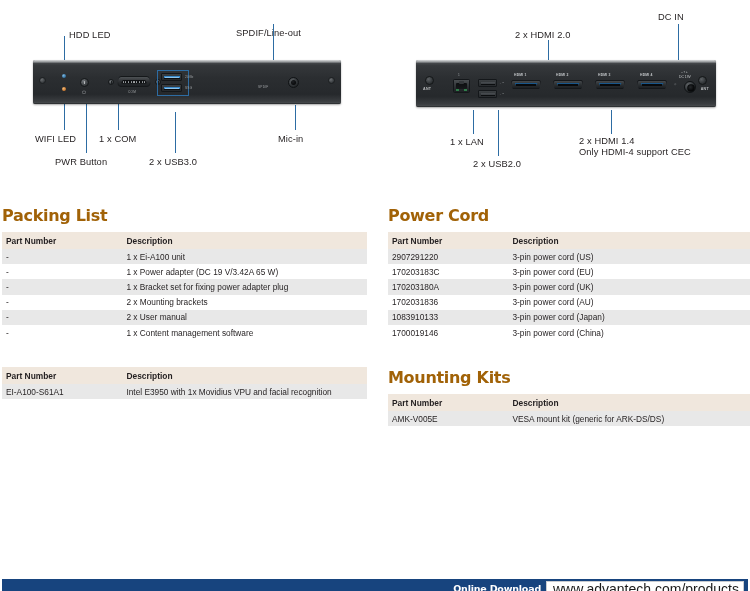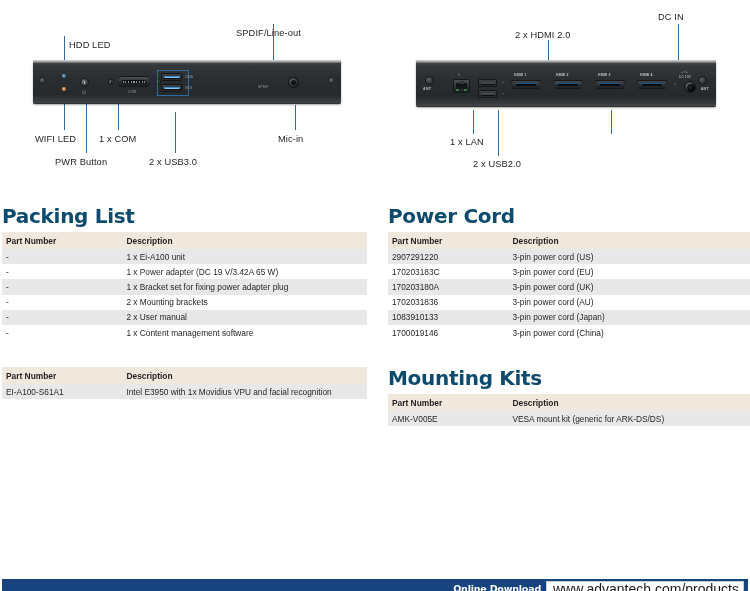--- a/index.html
+++ b/index.html
@@ -218,23 +218,23 @@
   .tiny-screw {
     position:absolute; width:3px; height:3px; border-radius:50%;
     background: radial-gradient(circle at 35% 32%, #55595c, #26292c 70%);
   }
   .col { position:absolute; width:365px; }
   .col-left  { left: 2px; }
   .col-right { left: 388px; }
 
   h2.sec-title {
     font-family: "DejaVu Sans", sans-serif;
-    font-size: 20px;
+    font-size: 16px;
     font-weight: bold;
-    color: #0c4a6e;
+    color: #a16207;
     letter-spacing: -0.3px;
     margin-bottom: 5px;
     line-height: 22px;
   }
 
   table.spec {
     width: 100%;
     border-collapse: collapse;
     font-size: 8.3px;
     color: #231f20;
@@ -289,21 +289,21 @@
 </style>
 </head>
 <body>
 
 <div class="page">
 
   <div class="diagrams">
 
     <div class="panel-block panel-left">
 
-      <div class="callout" style="left:41px; top:40px;padding-left:28px;">HDD LED</div>
+      <div class="callout" style="left:41px; top:30px;padding-left:28px;">HDD LED</div>
       <div class="callout" style="left:236px; top:28px;">SPDIF/Line-out</div>
       <div class="callout" style="left:35px; top:134px;">WIFI LED</div>
       <div class="callout" style="left:99px; top:134px;">1 x COM</div>
       <div class="callout" style="left:278px; top:134px;">Mic-in</div>
       <div class="callout" style="left:55px; top:157px;">PWR Button</div>
       <div class="callout" style="left:149px; top:157px;">2 x USB3.0</div>
 
       <div class="lead" style="left:64px;  top:36px;  height:47px;"></div>
       <div class="lead" style="left:273px; top:24px;  height:60px;"></div>
       <div class="lead" style="left:64px;  top:100px; height:30px;"></div>
@@ -360,20 +360,24 @@
 
       </div>
     </div>
 
     <div class="panel-block panel-right">
 
       <div class="callout" style="left:140px; top:30px;">2 x HDMI 2.0</div>
       <div class="callout" style="left:283px; top:12px;">DC IN</div>
       <div class="callout" style="left:75px; top:137px;">1 x LAN</div>
       <div class="callout" style="left:98px; top:159px;">2 x USB2.0</div>
+      <div class="callout two-line" style="left:204px; top:136px; width:160px;">
+        <span>2 x HDMI 1.4</span><br>
+        <span>Only HDMI-4 support CEC</span>
+      </div>
 
       <div class="lead" style="left:173px; top:40px;  height:45px;"></div>
       <div class="lead" style="left:303px; top:24px;  height:40px;"></div>
       <div class="lead" style="left:98px;  top:110px; height:24px;"></div>
       <div class="lead" style="left:123px; top:110px; height:46px;"></div>
       <div class="lead" style="left:236px; top:110px; height:24px;"></div>
 
       <div class="chassis" style="left:41px; top:60px; width:300px; height:47px;">
 
         <div class="ant-hole" style="left:9px; top:16px;"></div>

